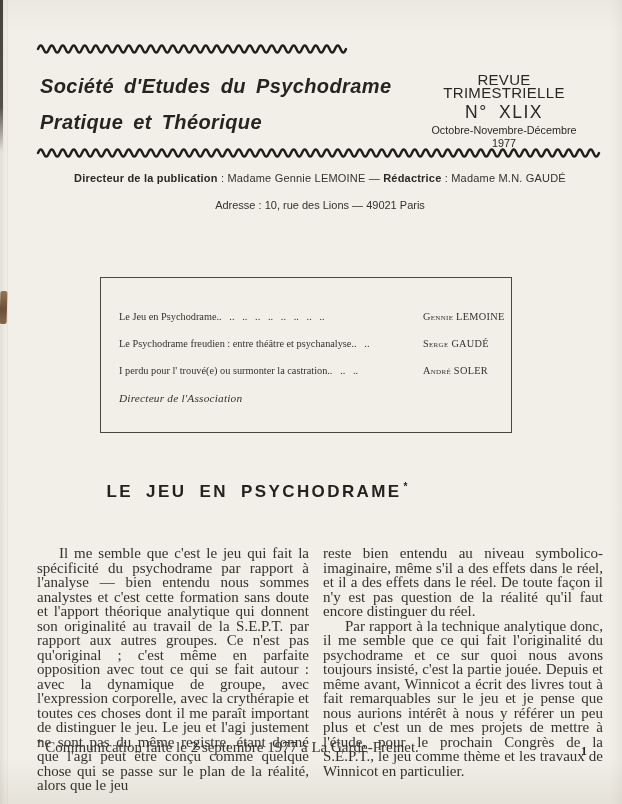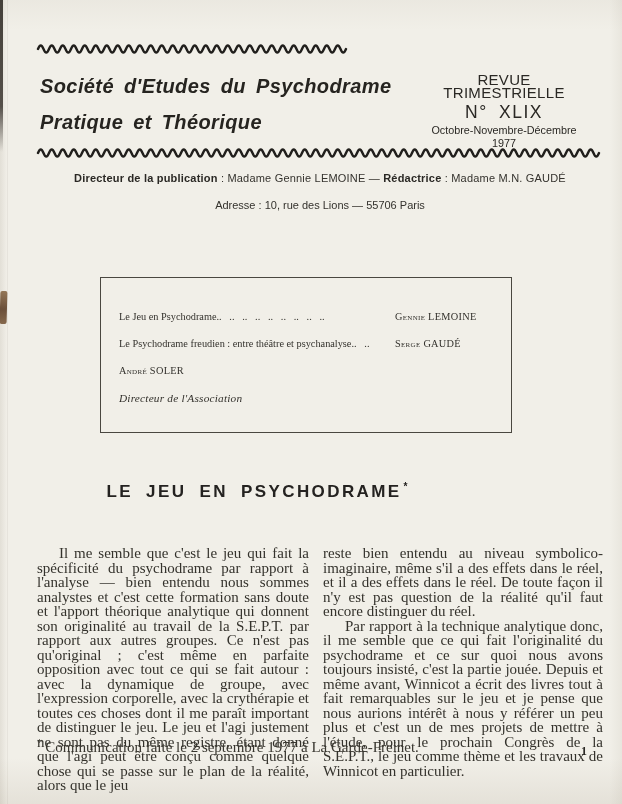--- a/index.html
+++ b/index.html
@@ -39,21 +39,21 @@
   .addr-line{position:absolute;left:37px;top:199px;width:566px;text-align:center;
     font-family:"Liberation Sans",sans-serif;font-size:11px;color:#34322d;}
   
   .sommaire-box{position:absolute;left:100px;top:277px;width:412px;height:156px;
     border:1.5px solid #4a4740;box-sizing:border-box;}
   .sommaire-title{position:absolute;top:-10px;left:50%;transform:translateX(-50%);
     background:#f1efe8;padding:0 16px;font-family:"Liberation Sans",sans-serif;
     font-weight:bold;font-size:15.5px;letter-spacing:4.5px;color:#262420;white-space:nowrap;}
   .toc{position:absolute;left:18px;top:33px;right:10px;}
   .toc-row{display:flex;align-items:baseline;height:14px;margin-bottom:13px;
-    font-size:10.3px;color:#33312c;}
+    font-size:10.3px;color:#33312c;gap:28px;}
   .toc-title{flex:0 0 276px;overflow:hidden;white-space:pre;}
   .toc-author{font-variant:small-caps;letter-spacing:.3px;white-space:nowrap;}
   .toc-row.italic .toc-title{font-style:italic;font-size:11.3px;letter-spacing:.2px;}
   
   .article-title{position:absolute;left:0;top:481px;width:514px;text-align:center;
     font-family:"Liberation Sans",sans-serif;font-weight:bold;font-size:17px;
     letter-spacing:2.4px;word-spacing:6px;color:#242220;}
   .article-title sup{font-size:60%;vertical-align:super;letter-spacing:0;margin-left:2px;}
   .columns{position:absolute;left:37px;top:546px;width:566px;display:flex;gap:14px;}
   .col{font-size:15px;line-height:14.5px;text-align:justify;color:#34322c;}
@@ -88,33 +88,34 @@
     <div class="issue-number">N° XLIX</div>
     <div class="issue-date">Octobre-Novembre-Décembre 1977</div>
   </div>
 
   <svg class="wave w2" width="566" height="14">
     <path fill="none" stroke="#211f1c" stroke-width="2.4" stroke-linecap="round" d="M2 8 q2.75 -7 5.5 0 q2.75 7 5.5 0 q2.75 -7 5.5 0 q2.75 7 5.5 0 q2.75 -7 5.5 0 q2.75 7 5.5 0 q2.75 -7 5.5 0 q2.75 7 5.5 0 q2.75 -7 5.5 0 q2.75 7 5.5 0 q2.75 -7 5.5 0 q2.75 7 5.5 0 q2.75 -7 5.5 0 q2.75 7 5.5 0 q2.75 -7 5.5 0 q2.75 7 5.5 0 q2.75 -7 5.5 0 q2.75 7 5.5 0 q2.75 -7 5.5 0 q2.75 7 5.5 0 q2.75 -7 5.5 0 q2.75 7 5.5 0 q2.75 -7 5.5 0 q2.75 7 5.5 0 q2.75 -7 5.5 0 q2.75 7 5.5 0 q2.75 -7 5.5 0 q2.75 7 5.5 0 q2.75 -7 5.5 0 q2.75 7 5.5 0 q2.75 -7 5.5 0 q2.75 7 5.5 0 q2.75 -7 5.5 0 q2.75 7 5.5 0 q2.75 -7 5.5 0 q2.75 7 5.5 0 q2.75 -7 5.5 0 q2.75 7 5.5 0 q2.75 -7 5.5 0 q2.75 7 5.5 0 q2.75 -7 5.5 0 q2.75 7 5.5 0 q2.75 -7 5.5 0 q2.75 7 5.5 0 q2.75 -7 5.5 0 q2.75 7 5.5 0 q2.75 -7 5.5 0 q2.75 7 5.5 0 q2.75 -7 5.5 0 q2.75 7 5.5 0 q2.75 -7 5.5 0 q2.75 7 5.5 0 q2.75 -7 5.5 0 q2.75 7 5.5 0 q2.75 -7 5.5 0 q2.75 7 5.5 0 q2.75 -7 5.5 0 q2.75 7 5.5 0 q2.75 -7 5.5 0 q2.75 7 5.5 0 q2.75 -7 5.5 0 q2.75 7 5.5 0 q2.75 -7 5.5 0 q2.75 7 5.5 0 q2.75 -7 5.5 0 q2.75 7 5.5 0 q2.75 -7 5.5 0 q2.75 7 5.5 0 q2.75 -7 5.5 0 q2.75 7 5.5 0 q2.75 -7 5.5 0 q2.75 7 5.5 0 q2.75 -7 5.5 0 q2.75 7 5.5 0 q2.75 -7 5.5 0 q2.75 7 5.5 0 q2.75 -7 5.5 0 q2.75 7 5.5 0 q2.75 -7 5.5 0 q2.75 7 5.5 0 q2.75 -7 5.5 0 q2.75 7 5.5 0 q2.75 -7 5.5 0 q2.75 7 5.5 0 q2.75 -7 5.5 0 q2.75 7 5.5 0 q2.75 -7 5.5 0 q2.75 7 5.5 0 q2.75 -7 5.5 0 q2.75 7 5.5 0 q2.75 -7 5.5 0 q2.75 7 5.5 0 q2.75 -7 5.5 0 q2.75 7 5.5 0 q2.75 -7 5.5 0 q2.75 7 5.5 0 q2.75 -7 5.5 0 q2.75 7 5.5 0 q2.75 -7 5.5 0 q2.75 7 5.5 0 q2.75 -7 5.5 0 q2.75 7 5.5 0"></path>
   </svg>
 
   <div class="pub-line"><b>Directeur de la publication</b><span> : Madame Gennie LEMOINE — </span><b>Rédactrice</b><span> : Madame M.N. GAUDÉ</span></div>
 
-  <div class="addr-line">Adresse : 10, rue des Lions — 55706 Paris</div>
+  <div class="addr-line">Adresse : 10, rue des Lions — 49021 Paris</div>
 
   <div class="sommaire-box">
     <div class="toc">
       <div class="toc-row">
         <span class="toc-title">Le Jeu en Psychodrame..   ..   ..   ..   ..   ..   ..   ..   ..</span>
         <span class="toc-author">Gennie LEMOINE</span>
       </div>
       <div class="toc-row">
         <span class="toc-title">Le Psychodrame freudien : entre théâtre et psychanalyse..   ..</span>
         <span class="toc-author">Serge GAUDÉ</span>
       </div>
       <div class="toc-row">
+        <span class="toc-title">I perdu pour l' trouvé(e) ou surmonter la castration..   ..   ..</span>
         <span class="toc-author">André SOLER</span>
       </div>
       <div class="toc-row italic">
         <span class="toc-title">Directeur de l'Association</span>
         <span class="toc-author"></span>
       </div>
     </div>
   </div>
 
   <div class="article-title"><span>LE JEU EN PSYCHODRAME</span><sup>*</sup></div>

